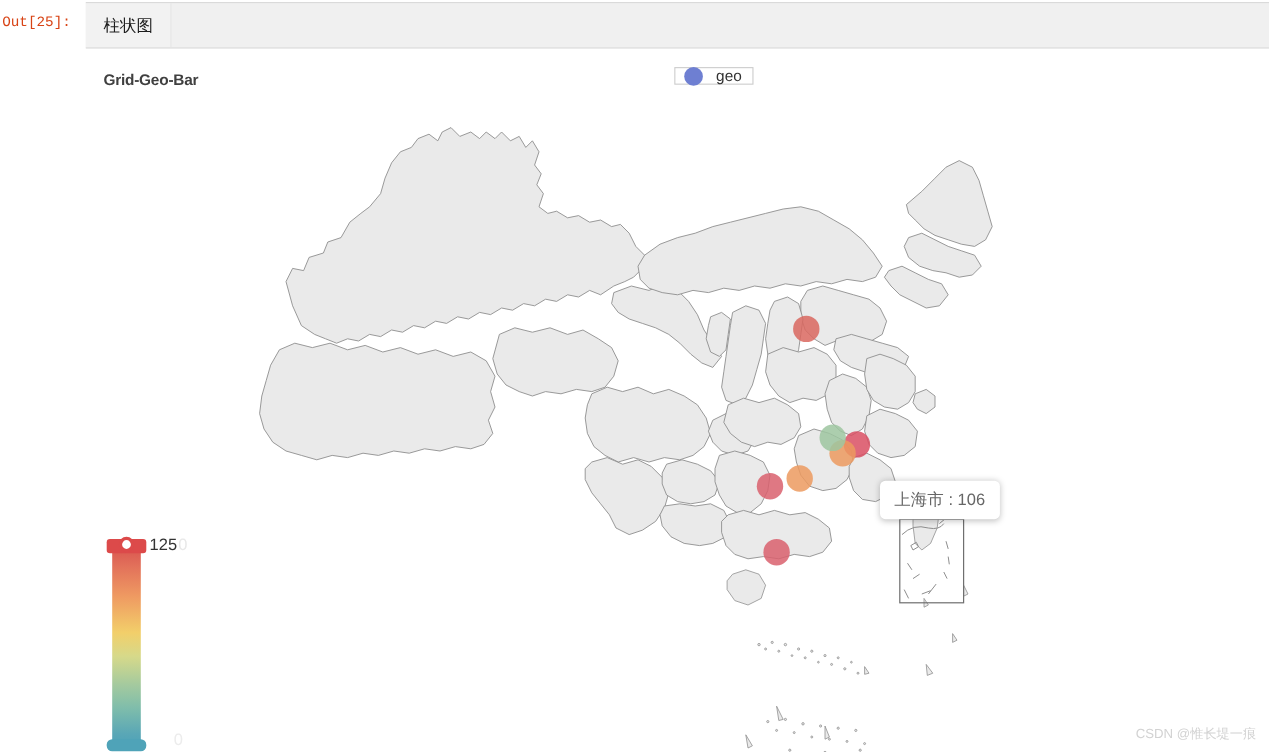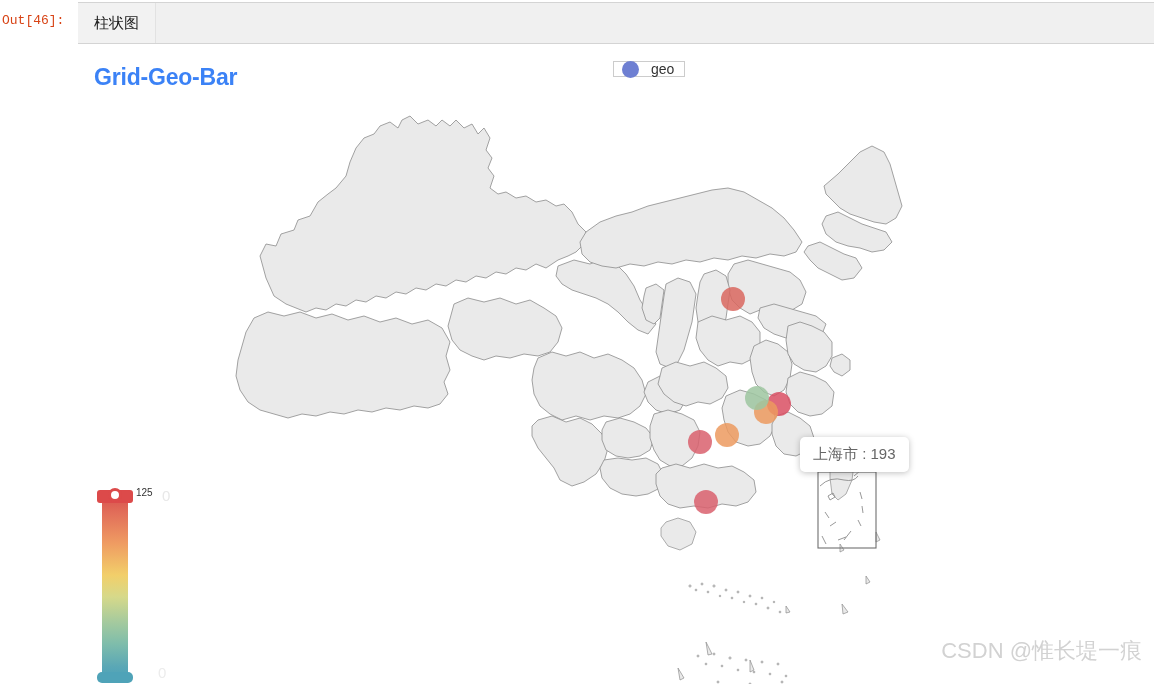--- a/index.html
+++ b/index.html
@@ -71,23 +71,23 @@
     top: 56px;
     width: 1076px;
     height: 628px;
     background: #ffffff;
   }
 
   #chart-title {
     position: absolute;
     left: 16px;
     top: 8px;
-    font-size: 23px;
+    font-size: 14px;
     font-weight: bold;
-    color: #3b82f6;
+    color: #404040;
     letter-spacing: -0.2px;
     white-space: nowrap;
   }
 
   
   #legend {
     position: absolute;
     left: 535px;
     top: 5px;
     height: 16px;
@@ -210,21 +210,21 @@
     top: 185px;
     width: 36px;
     height: 11px;
     background: #4fa3b8;
     border-radius: 5px;
   }
   #vm-label-top {
     position: absolute;
     left: 40px;
     top: 0px;
-    font-size: 10px;
+    font-size: 15px;
     color: #333333;
     white-space: nowrap;
   }
   #vm-label-top-ghost {
     position: absolute;
     left: 66px;
     top: 0px;
     font-size: 15px;
     color: #e8e8e8;
     white-space: nowrap;
@@ -235,30 +235,30 @@
     top: 177px;
     font-size: 15px;
     color: #ececec;
     white-space: nowrap;
   }
 
   
   #watermark {
     position: absolute;
     right: 12px;
-    bottom: 18px;
-    font-size: 22px;
+    bottom: 8px;
+    font-size: 12px;
     color: #d2d2d2;
     white-space: nowrap;
   }
 </style>
 </head>
 <body>
 
-<div id="out-prompt">Out[46]:</div>
+<div id="out-prompt">Out[25]:</div>
 
 <div id="tab-strip">
   <div class="tab">
     <span>柱状图</span>
   </div>
   <div id="tab-filler"></div>
 </div>
 
 <div id="chart-area">
 
@@ -440,21 +440,21 @@
         <circle cx="701" cy="348" r="12" fill="#d94f63" fill-opacity="0.85" class="scatter-pt"></circle>
         <circle cx="688" cy="356" r="12" fill="#ec9a5f" fill-opacity="0.85" class="scatter-pt"></circle>
         <circle cx="679" cy="342" r="12" fill="#9ec6a0" fill-opacity="0.85" class="scatter-pt"></circle>
         <circle cx="622" cy="386" r="12" fill="#d9606d" fill-opacity="0.85" class="scatter-pt"></circle>
         <circle cx="649" cy="379" r="12" fill="#ec9a5f" fill-opacity="0.85" class="scatter-pt"></circle>
         <circle cx="628" cy="446" r="12" fill="#d9606d" fill-opacity="0.85" class="scatter-pt"></circle>
       </g>
   </svg>
 
   <div id="tooltip">
-    <span>上海市 : 193</span>
+    <span>上海市 : 106</span>
   </div>
 
   <div id="visualmap">
     <div id="vm-bar"></div>
     <div id="vm-handle-top"></div>
     <div id="vm-handle-top-knob"></div>
     <div id="vm-handle-bottom"></div>
     <div id="vm-label-top">125</div>
     <div id="vm-label-top-ghost">0</div>
     <div id="vm-label-bottom">0</div>

